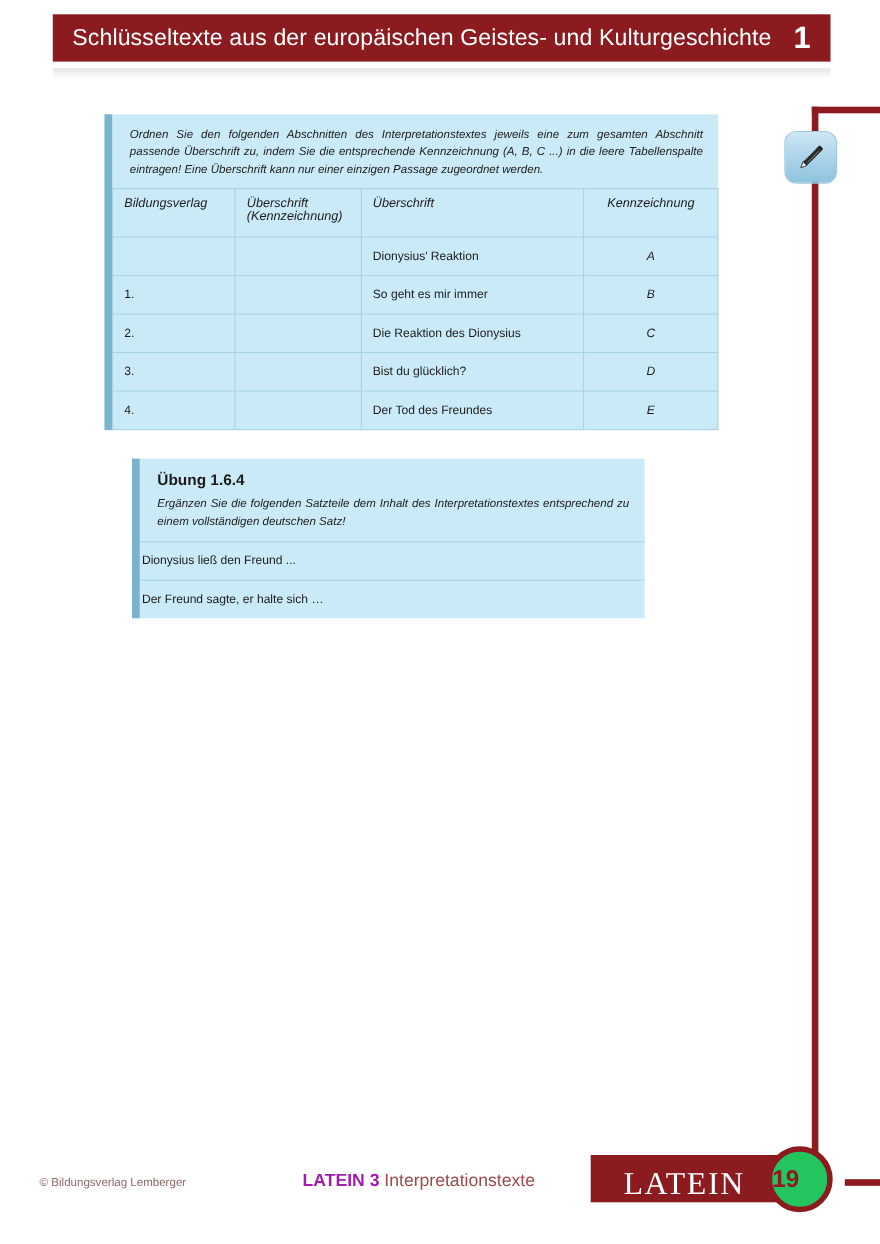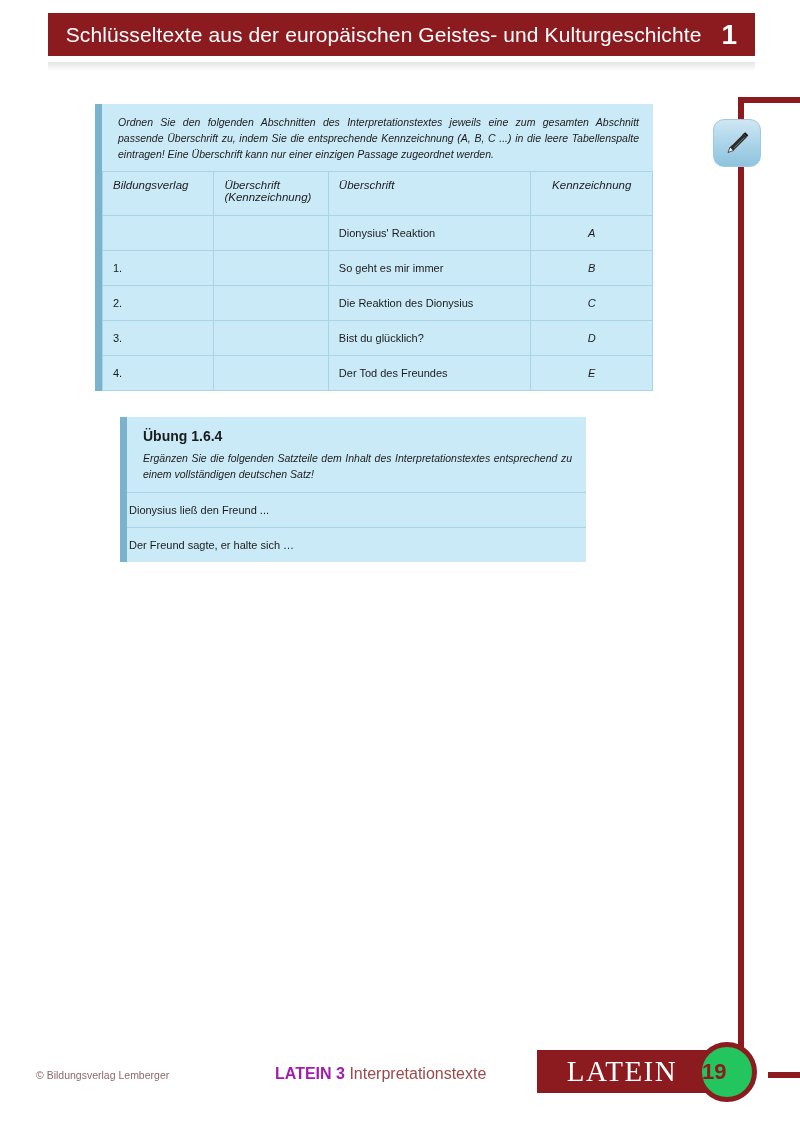--- a/index.html
+++ b/index.html
@@ -198,21 +198,21 @@
     color: #9b4a4a;
   }
   .footer-logo-box {
     position: absolute;
     left: 537px;
     top: 1050px;
     width: 170px;
     height: 43px;
     background: #8c1b20;
     display: flex;
-    align-items: center;
+    align-items: flex-end;
     justify-content: center;
   }
   .footer-logo-text {
     font-family: "Liberation Serif", serif;
     color: #ffffff;
     font-size: 29px;
     letter-spacing: 1.5px;
   }
   .page-circle {
     position: absolute;

